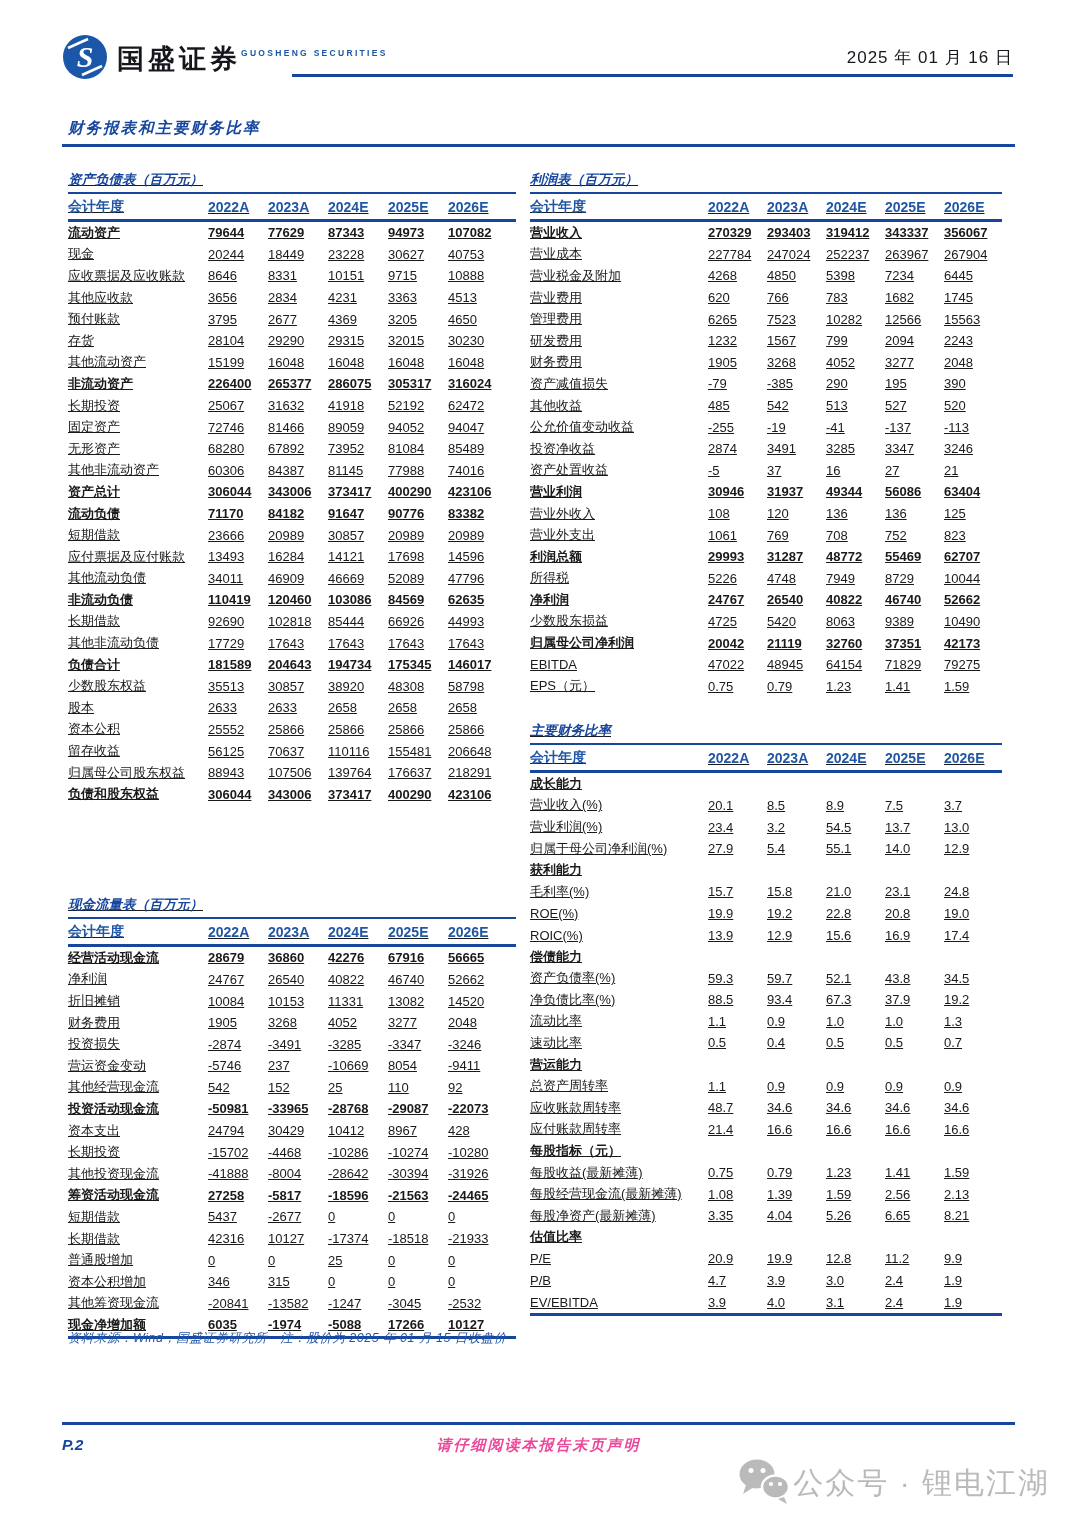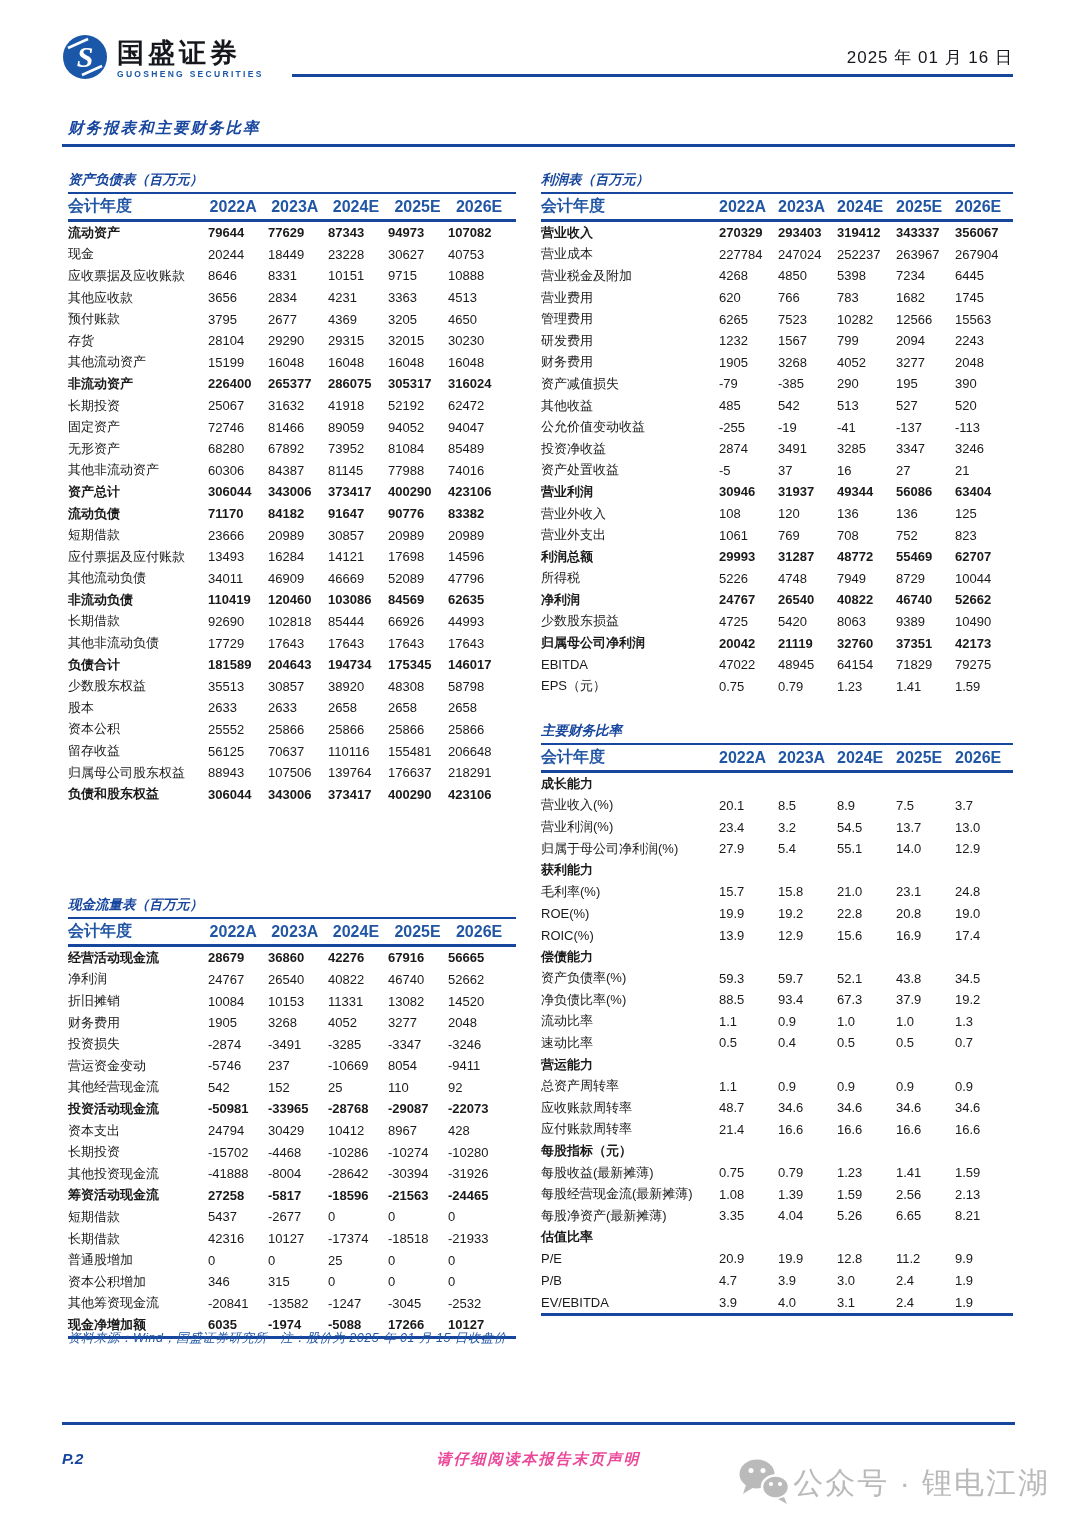--- a/index.html
+++ b/index.html
@@ -4,50 +4,50 @@
 <style>
   html,body{margin:0;padding:0;}
   body{
     width:1080px;height:1527px;position:relative;background:#ffffff;
     font-family:"Liberation Sans","DejaVu Sans",sans-serif;color:#1a1a1a;
     overflow:hidden;
   }
   
   .report-header{position:absolute;left:62px;top:34px;right:67px;height:44px;}
   .brand{position:absolute;left:0;top:0;display:flex;align-items:center;gap:9px;}
-  .brand-text{display:flex;flex-direction:column;line-height:1;}
+  .brand-text{display:flex;line-height:1;}
   .brand-cn{font-size:27px;font-weight:700;color:#15171c;letter-spacing:4px;}
   .brand-en{font-size:8.5px;color:#1a57a8;letter-spacing:2.3px;margin-top:3px;font-weight:700;}
   .report-date{position:absolute;right:0;top:12px;font-size:17px;color:#15171c;letter-spacing:1px;}
   .header-rule{position:absolute;left:230px;right:0;top:40px;border-bottom:3px solid #17469e;}
   
   .section-head{position:absolute;left:62px;right:65px;top:118px;border-bottom:3px solid #17469e;padding-bottom:5px;}
   .section-title{color:#17469e;font-weight:700;font-style:italic;font-size:15.5px;letter-spacing:2px;padding-left:6px;}
   
-  .main{position:absolute;left:68px;top:170px;width:945px;display:flex;gap:25px;}
+  .main{position:absolute;left:68px;top:170px;width:945px;display:flex;gap:14px;text-decoration:underline;}
   .col-left{width:448px;}
   .col-right{width:472px;}
   .fin-table{--lw:140px;--nw:60px;}
   .col-right .fin-table{--lw:178px;--nw:59px;}
   .fin-title{height:22px;line-height:20px;color:#17469e;font-weight:700;font-style:italic;font-size:13.5px;}
   .fin-head{display:flex;align-items:center;height:25px;border-top:2px solid #17469e;border-bottom:3px solid #17469e;
-    color:#2156a5;font-weight:700;font-size:16px;justify-content:space-between;}
+    color:#2156a5;font-weight:700;font-size:14px;}
   .fin-row{display:flex;align-items:center;height:21.6px;font-size:13px;}
   .fin-row.bold{font-weight:700;}
   .fin-row.section{font-weight:700;}
   .cell{white-space:nowrap;}
   .cell.label{flex:0 0 var(--lw);overflow:visible;}
   .cell.num{flex:0 0 var(--nw);}
   .fin-table.bordered .fin-body{border-bottom:3px solid #17469e;}
   .mt-cashflow{margin-top:90px;}
   .mt-ratios{margin-top:24px;}
   
   .source-note{position:absolute;left:68px;top:1330px;font-size:12.5px;font-style:italic;color:#2156a5;letter-spacing:0.5px;}
   
-  .report-footer{position:absolute;left:62px;right:65px;top:1422px;border-top:3.5px solid #17469e;padding-top:25px;display:flex;align-items:flex-start;}
+  .report-footer{position:absolute;left:62px;right:65px;top:1422px;border-top:3.5px solid #17469e;padding-top:11px;display:flex;align-items:flex-start;}
   .page-num{color:#17469e;font-weight:700;font-style:italic;font-size:15.5px;width:120px;}
   .disclaimer{flex:1;text-align:center;color:#ec4899;font-weight:700;font-style:italic;font-size:15px;letter-spacing:2px;margin-right:120px;}
   
   .watermark{position:absolute;right:30px;top:1458px;display:flex;align-items:center;color:#bababa;}
   .watermark-text{font-size:30px;letter-spacing:2px;}
 </style>
 </head>
 <body>
 
 <div class="page">

